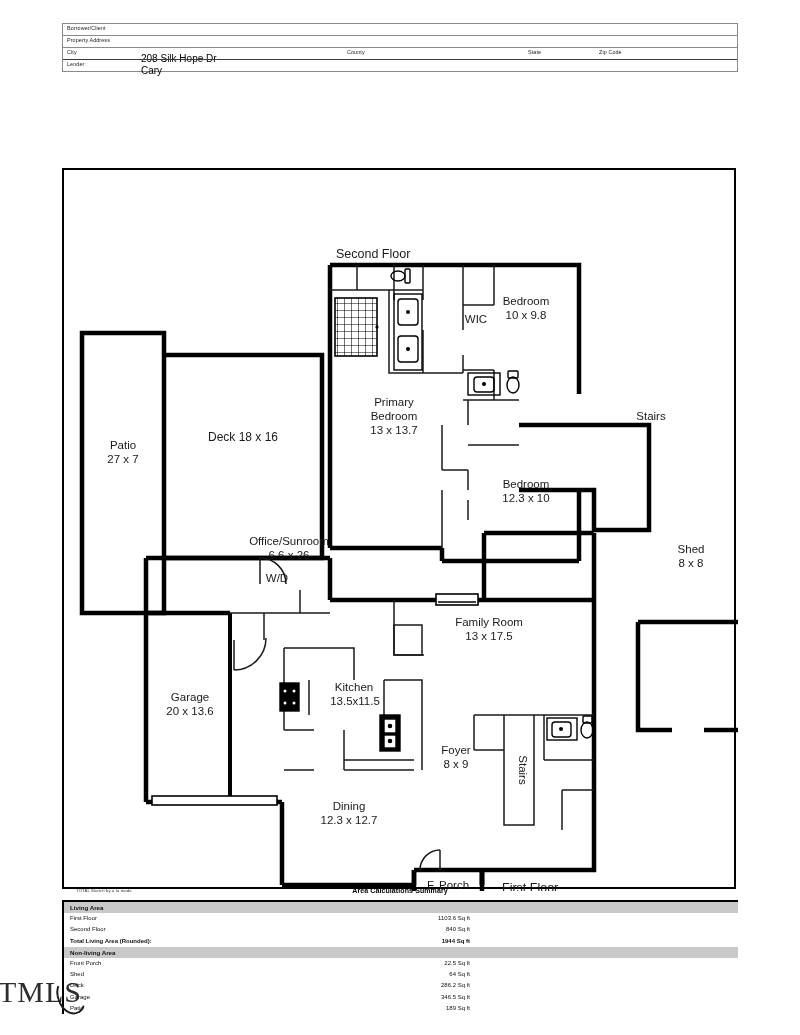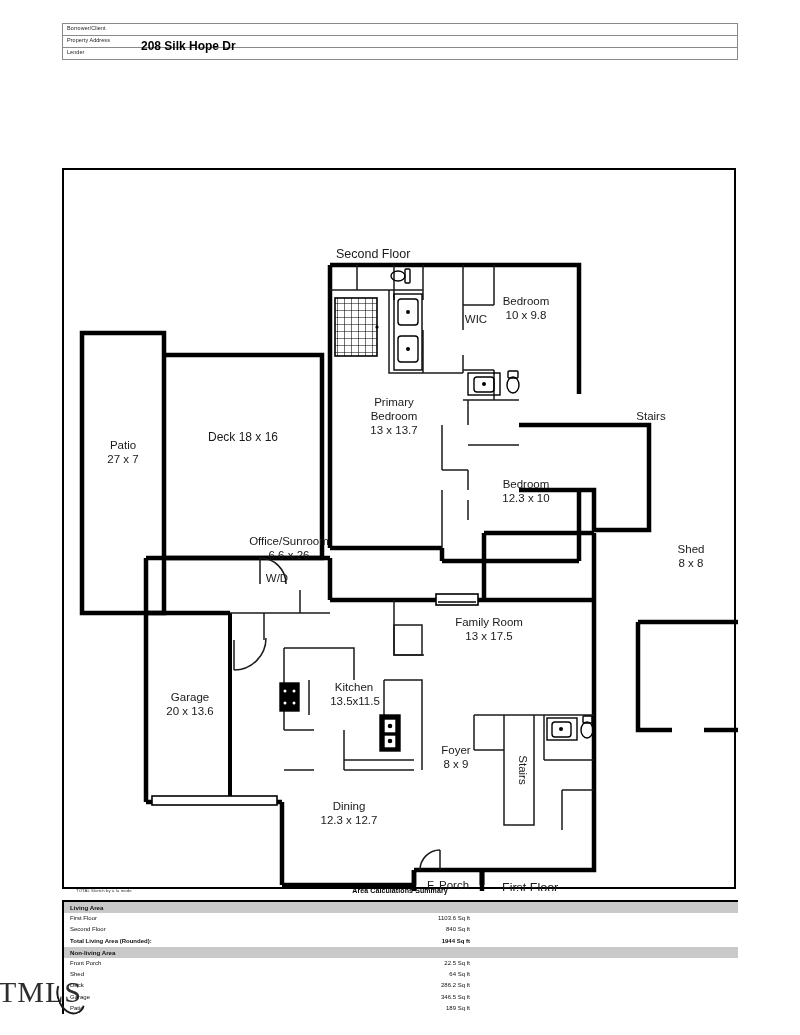--- a/index.html
+++ b/index.html
@@ -18,23 +18,22 @@
     position:relative;border-bottom:1px solid #8a8a8a;
     height:11px;
   }
   .hdr .row:last-child{border-bottom:none;}
   .hdr .row.thick{border-bottom:1.6px solid #3a3a3a;}
   .hdr .lbl{
     position:absolute;top:2px;font-size:5.4px;color:#1a1a1a;
     letter-spacing:.1px;white-space:nowrap;
   }
   .hdr .val{
-    position:absolute;top:4px;font-size:12px;color:#000;
+    position:absolute;top:18px;font-size:10px;color:#000;
     white-space:nowrap;
-    font-weight:bold;
   }
 
   
   .frame{
     position:absolute;left:62px;top:168px;width:674px;height:721px;
     border:2.5px solid #000;background:#fff;box-sizing:border-box;
   }
   .plan{position:absolute;left:0;top:0;width:674px;height:721px;}
 
   
@@ -85,20 +84,30 @@
 <body>
 
 <div class="hdr">
   <div class="row">
     <span class="lbl" style="left:4px">Borrower/Client</span>
     <span class="val" style="left:78px"></span>
   </div>
   <div class="row">
     <span class="lbl" style="left:4px">Property Address</span>
     <span class="val" style="left:78px">208 Silk Hope Dr</span>
+  </div>
+  <div class="row thick">
+    <span class="lbl" style="left:4px">City</span>
+    <span class="val" style="left:78px">Cary</span>
+    <span class="lbl" style="left:284px">County</span>
+    <span class="val" style="left:330px"></span>
+    <span class="lbl" style="left:465px">State</span>
+    <span class="val" style="left:500px"></span>
+    <span class="lbl" style="left:536px">Zip Code</span>
+    <span class="val" style="left:580px"></span>
   </div>
   <div class="row">
     <span class="lbl" style="left:4px">Lender</span>
     <span class="val" style="left:78px"></span>
   </div>
 </div>
 
 <div class="frame">
 <svg class="plan" viewBox="0 0 674 721">
   <defs>

